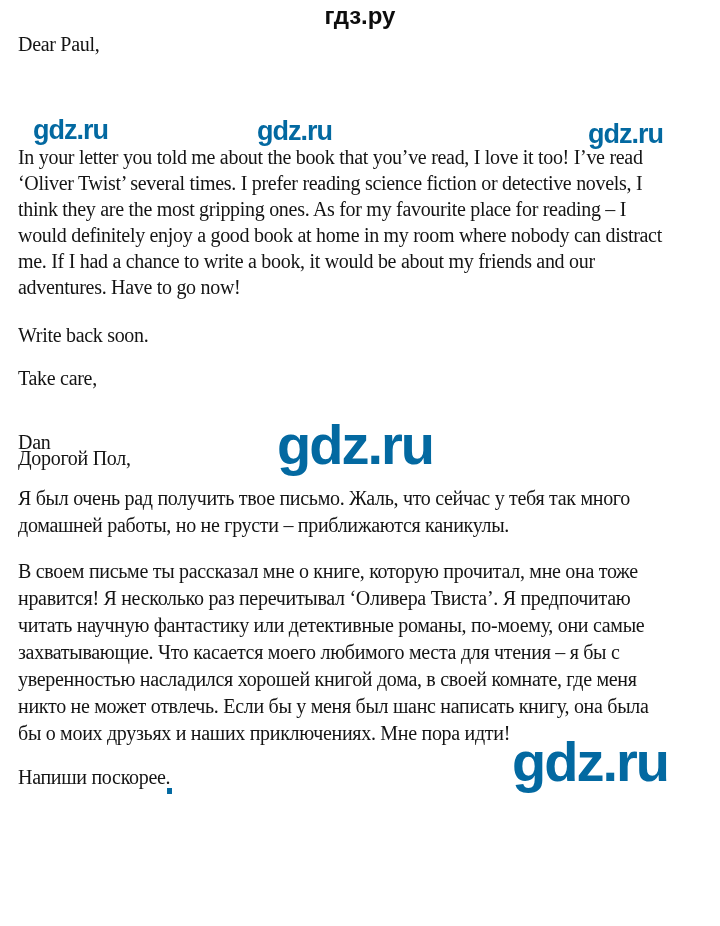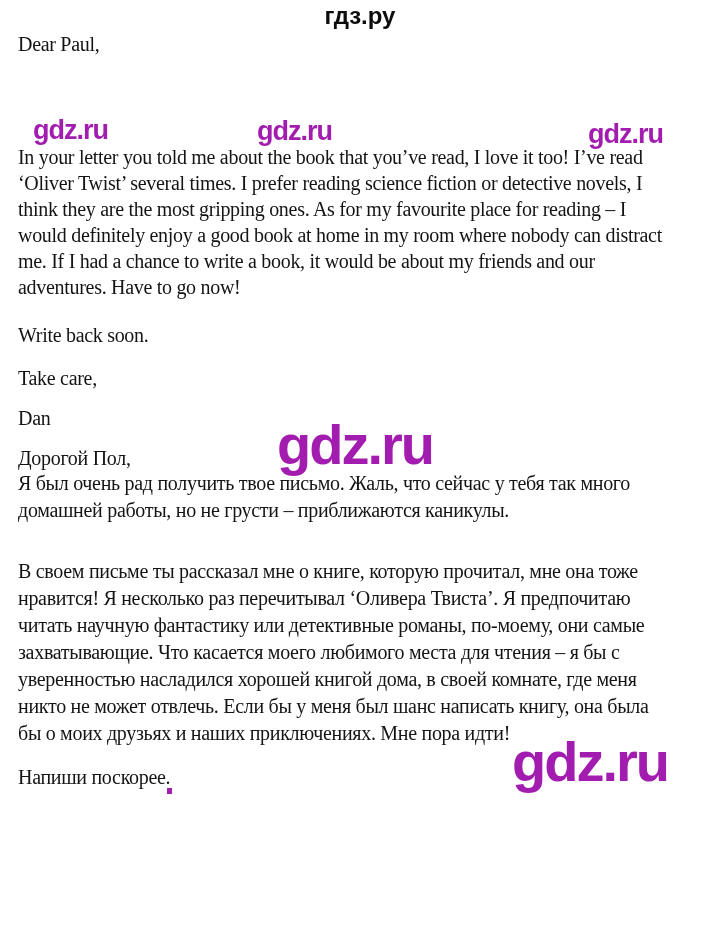--- a/index.html
+++ b/index.html
@@ -27,21 +27,21 @@
     font-size: 20px;
     line-height: 26px;
     letter-spacing: -0.3px;
     white-space: pre;
   }
   .ru { line-height: 27px; }
   .wm {
     position: absolute;
     font-family: "Liberation Sans", "DejaVu Sans", sans-serif;
     font-weight: 700;
-    color: #a21caf;
+    color: #0369a1;
     line-height: 1;
     letter-spacing: -1px;
     white-space: pre;
   }
   .wm-small  { font-size: 27px; }
   .wm-big    { font-size: 56px; letter-spacing: -2px; }
   .wm-medium { font-size: 36px; letter-spacing: -1.5px; }
   .wm-footer { font-size: 24px; left: 0; right: 0; text-align: center; letter-spacing: -0.5px; }
 </style>
 </head>
@@ -53,30 +53,30 @@
 
   <div class="t" style="top:31px">Dear Paul,</div>
   <div class="t" style="top:144px">In your letter you told me about the book that you’ve read, I love it too! I’ve read
 ‘Oliver Twist’ several times. I prefer reading science fiction or detective novels, I
 think they are the most gripping ones. As for my favourite place for reading – I
 would definitely enjoy a good book at home in my room where nobody can distract
 me. If I had a chance to write a book, it would be about my friends and our
 adventures. Have to go now!</div>
   <div class="t" style="top:322px">Write back soon.</div>
   <div class="t" style="top:365px">Take care,</div>
-  <div class="t" style="top:405px">Dan</div>
+  <div class="t" style="top:429px">Dan</div>
 
   <div class="wm wm-small" style="top:117px; left:33px;">gdz.ru</div>
   <div class="wm wm-small" style="top:118px; left:257px;">gdz.ru</div>
   <div class="wm wm-small" style="top:121px; left:588px;">gdz.ru</div>
 
   <div class="wm wm-big" style="top:417px; left:277px;">gdz.ru</div>
 
   <div class="t ru" style="top:445px">Дорогой Пол,</div>
-  <div class="t ru" style="top:470px">Я был очень рад получить твое письмо. Жаль, что сейчас у тебя так много
+  <div class="t ru" style="top:485px">Я был очень рад получить твое письмо. Жаль, что сейчас у тебя так много
 домашней работы, но не грусти – приближаются каникулы.</div>
   <div class="t ru" style="top:558px">В своем письме ты рассказал мне о книге, которую прочитал, мне она тоже
 нравится! Я несколько раз перечитывал ‘Оливера Твиста’. Я предпочитаю
 читать научную фантастику или детективные романы, по-моему, они самые
 захватывающие. Что касается моего любимого места для чтения – я бы с
 уверенностью насладился хорошей книгой дома, в своей комнате, где меня
 никто не может отвлечь. Если бы у меня был шанс написать книгу, она была
 бы о моих друзьях и наших приключениях. Мне пора идти!</div>
   <div class="t ru" style="top:764px">Напиши поскорее.</div>
   <div class="t ru" style="top:846px">Дэн</div>

